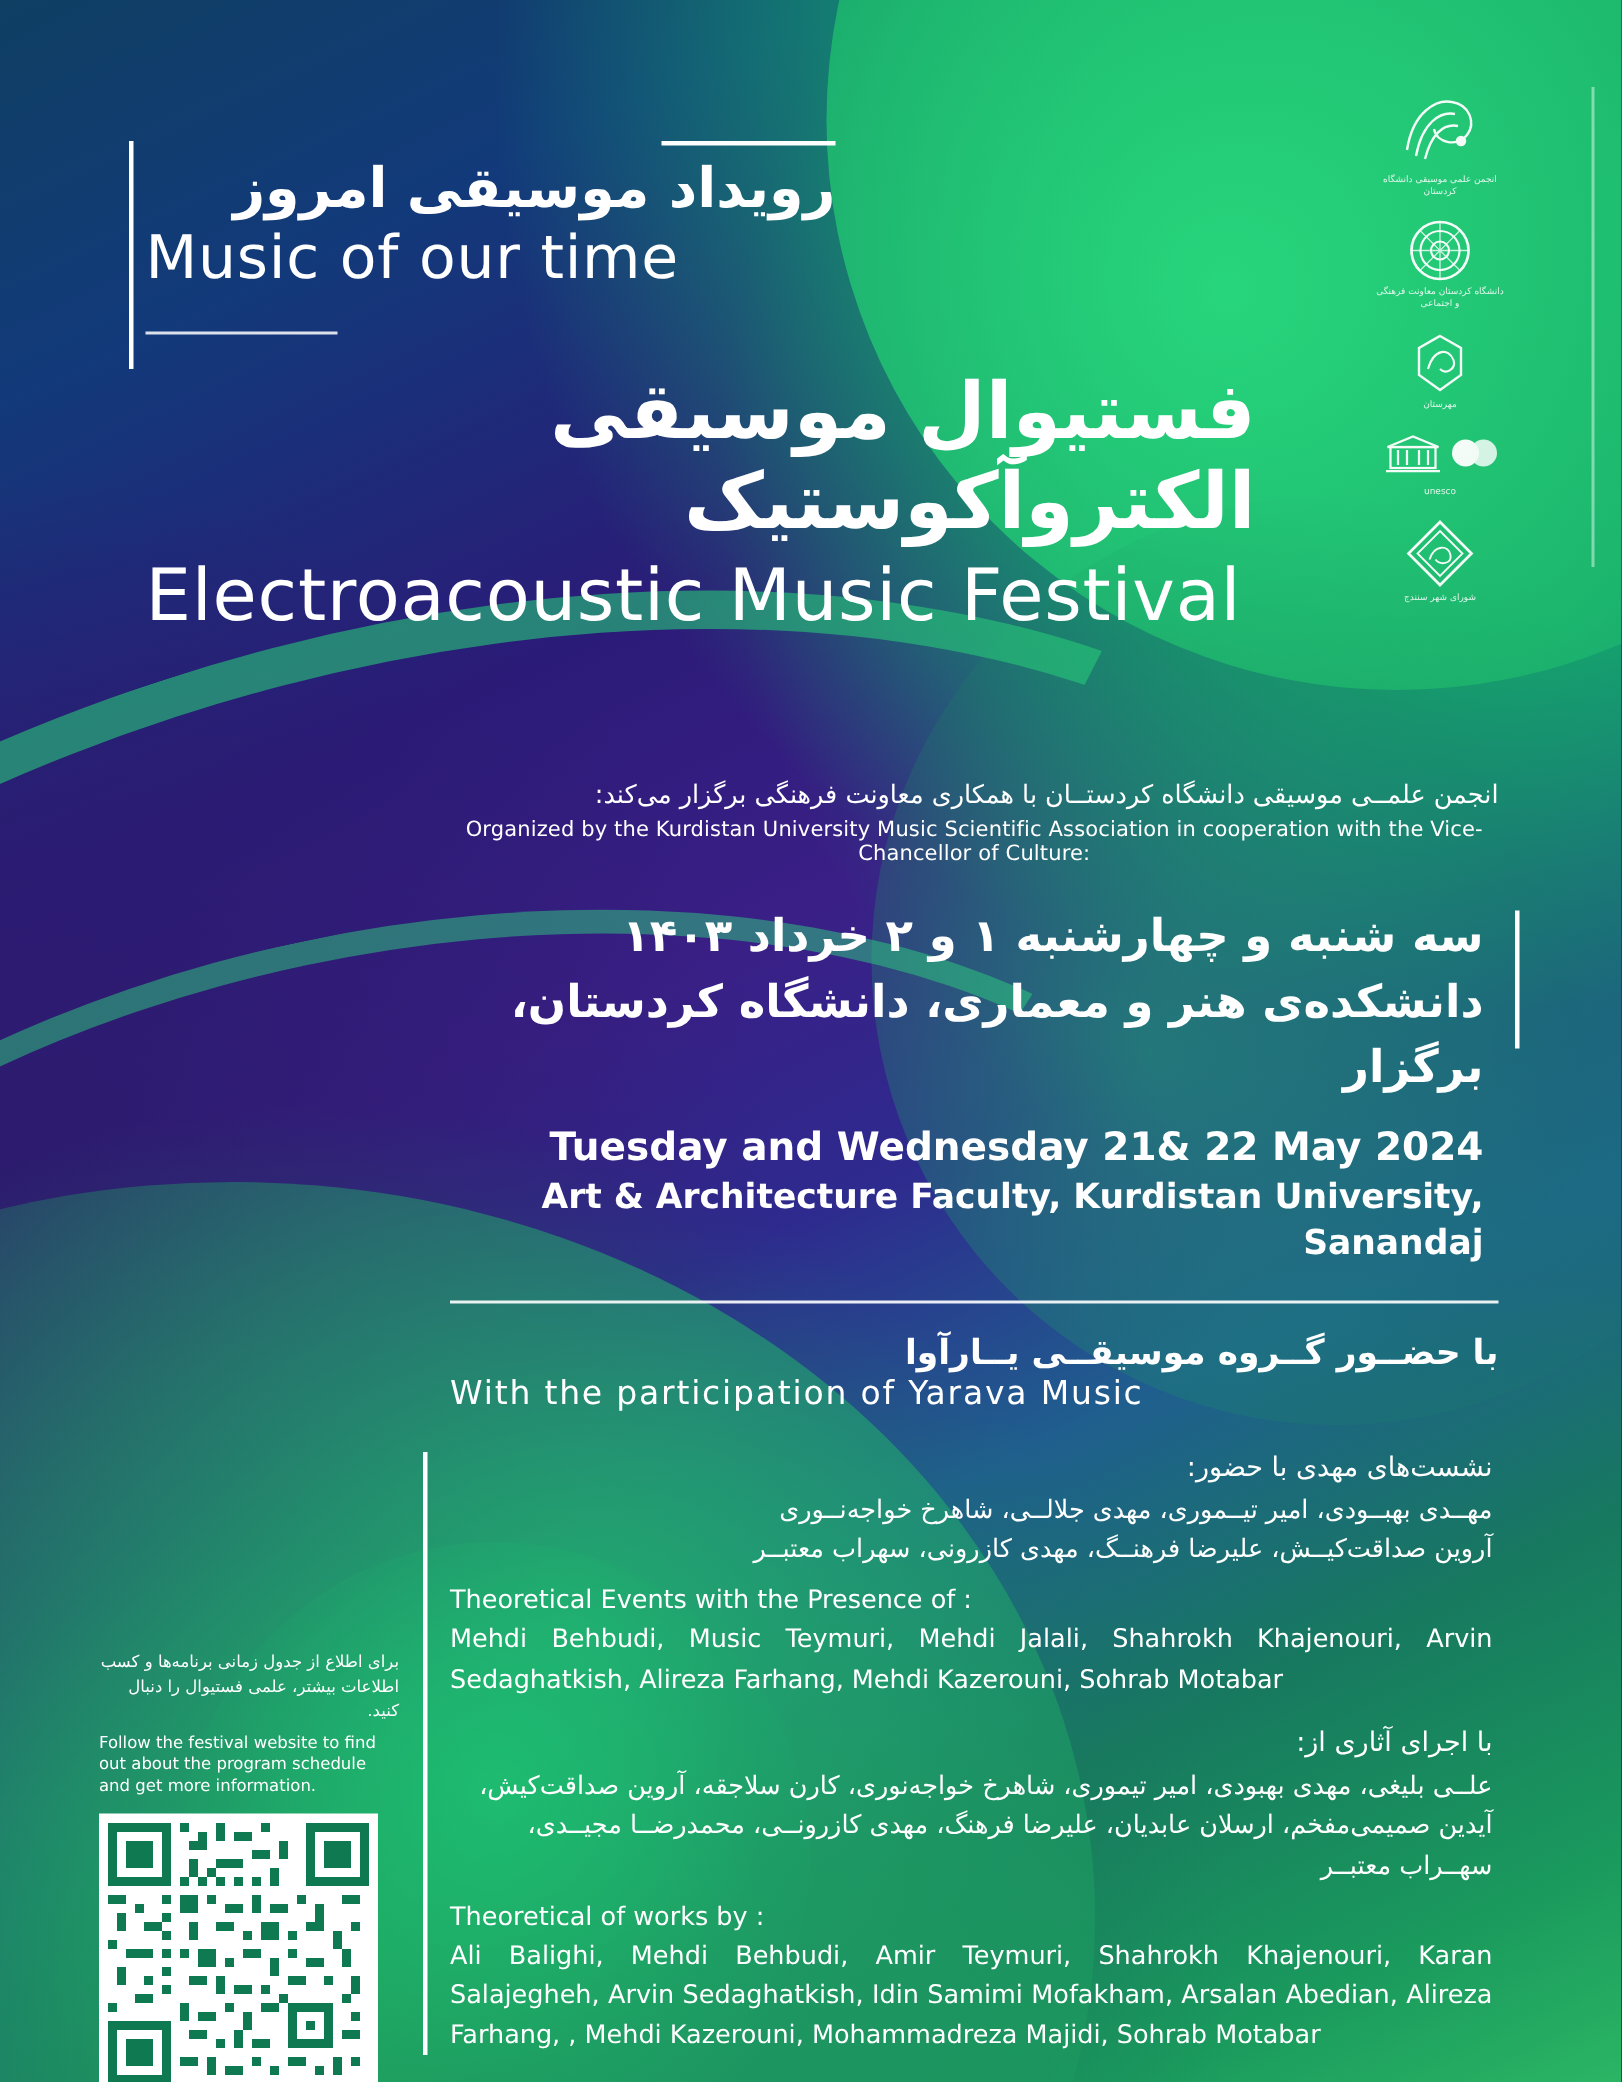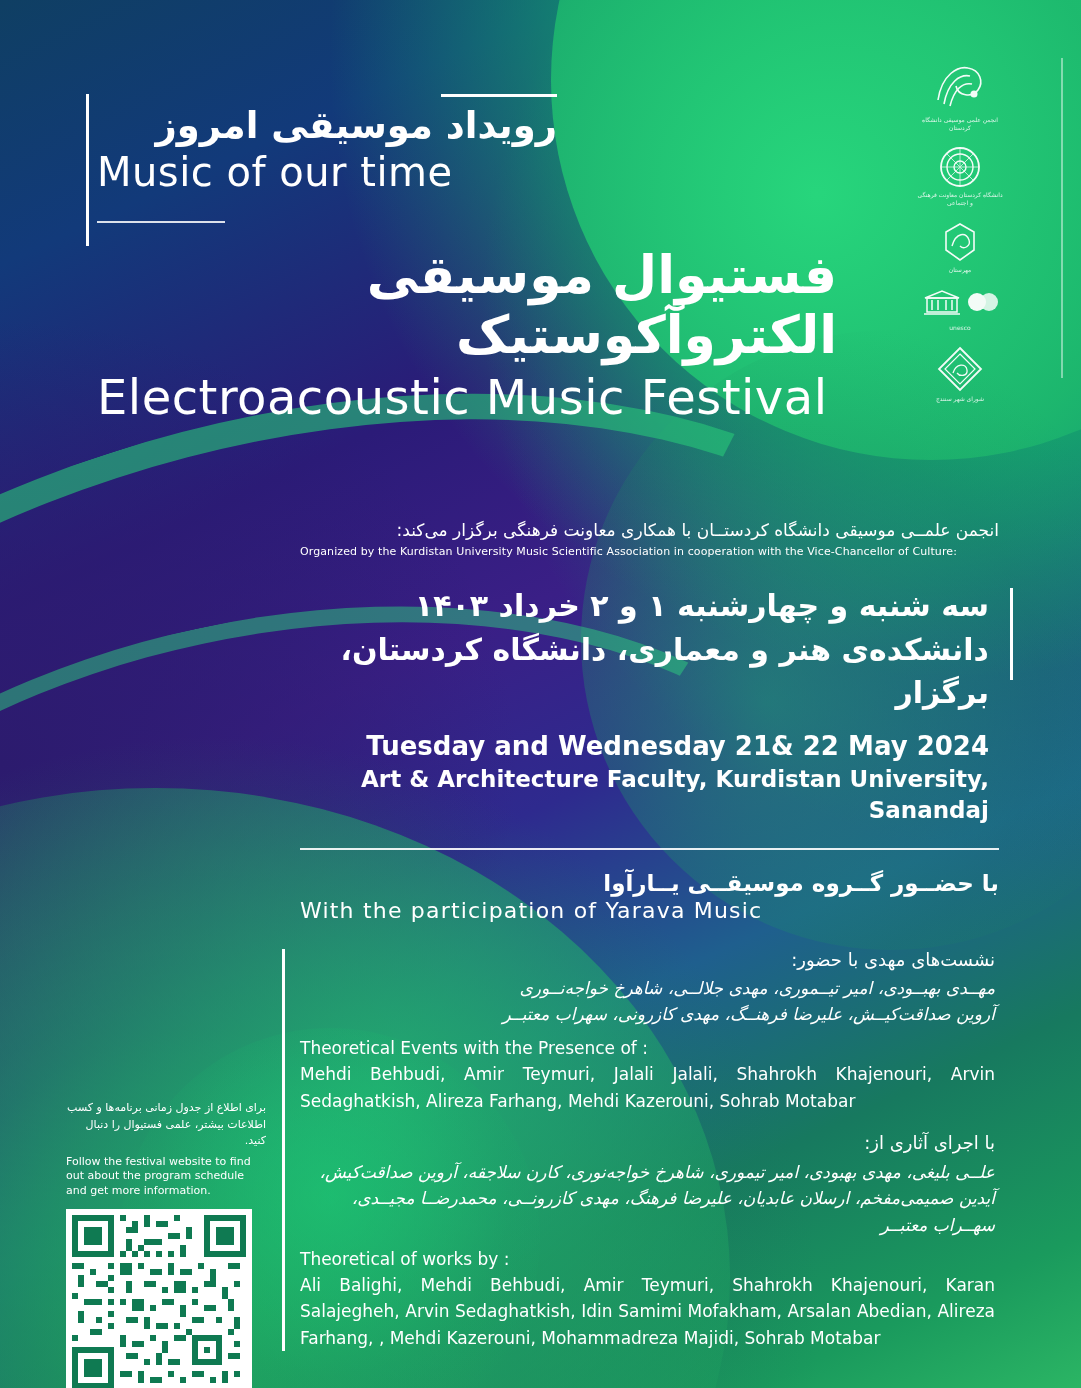--- a/index.html
+++ b/index.html
@@ -169,22 +169,22 @@
     top: 520px;
   }
   .org-block {
     direction: rtl;
     text-align: right;
     margin-bottom: 26px;
   }
   .org-fa { font-size: 17px; font-weight: 500; }
   .org-en {
     direction: ltr;
-    text-align: left;
-    font-size: 11px;
+    text-align: center;
+    font-size: 14px;
     margin-top: 5px;
     letter-spacing: 0.1px;
   }
   .date-block {
     direction: rtl;
     text-align: right;
     position: relative;
     padding-right: 10px;
   }
   .date-rule {
@@ -232,21 +232,21 @@
     width: 3px;
     height: 100%;
     background: #ffffff;
   }
   .sec-fa-head {
     direction: rtl; text-align: right;
     font-size: 18px; font-weight: 500; margin-bottom: 5px;
   }
   .sec-fa-body {
     direction: rtl; 
-    font-size: 17px; line-height: 1.55; letter-spacing: 0.3px; font-style: italic;
+    font-size: 17px; line-height: 1.55; letter-spacing: 0.3px;
   }
   .sec-en-head {
     direction: ltr; text-align: left;
     font-size: 17px; margin-top: 11px; margin-bottom: 3px;
   }
   .sec-en-body {
     direction: ltr; text-align: justify;
     font-size: 17px; line-height: 1.55;
   }
   .sec-fa-head2 {
@@ -381,21 +381,21 @@
       <div class="guest-fa">با حضــور گــروه موسیقــی یــارآوا</div>
       <div class="guest-en">With the participation of Yarava Music</div>
     </div>
 
     <div class="section">
       <div class="sec-rule"></div>
       <div class="sec-fa-head">نشست‌های مهدی با حضور:</div>
       <div class="sec-fa-body" style="white-space: pre-line;">مهــدی بهبــودی، امیر تیــموری، مهدی جلالــی، شاهرخ خواجه‌نــوری
 آروین صداقت‌کیــش، علیرضا فرهنــگ، مهدی کازرونی، سهراب معتبــر</div>
       <div class="sec-en-head">Theoretical Events with the Presence of :</div>
-      <div class="sec-en-body">Mehdi Behbudi, Amir Teymuri, Jalali Jalali, Shahrokh Khajenouri, Arvin Sedaghatkish, Alireza Farhang, Mehdi Kazerouni, Sohrab Motabar</div>
+      <div class="sec-en-body">Mehdi Behbudi, Music Teymuri, Mehdi Jalali, Shahrokh Khajenouri, Arvin Sedaghatkish, Alireza Farhang, Mehdi Kazerouni, Sohrab Motabar</div>
 
       <div class="sec-fa-head2">با اجرای آثاری از:</div>
       <div class="sec-fa-body">علــی بلیغی، مهدی بهبودی، امیر تیموری، شاهرخ خواجه‌نوری، کارن سلاجقه، آروین صداقت‌کیش، آیدین صمیمی‌مفخم، ارسلان عابدیان، علیرضا فرهنگ، مهدی کازرونــی، محمدرضــا مجیــدی، سهــراب معتبــر</div>
       <div class="sec-en-head">Theoretical of works by :</div>
       <div class="sec-en-body">Ali Balighi, Mehdi Behbudi, Amir Teymuri, Shahrokh Khajenouri, Karan Salajegheh, Arvin Sedaghatkish, Idin Samimi Mofakham, Arsalan Abedian, Alireza Farhang, , Mehdi Kazerouni, Mohammadreza Majidi, Sohrab Motabar</div>
     </div>
 
   </div>
 
   <div class="qr-block">

